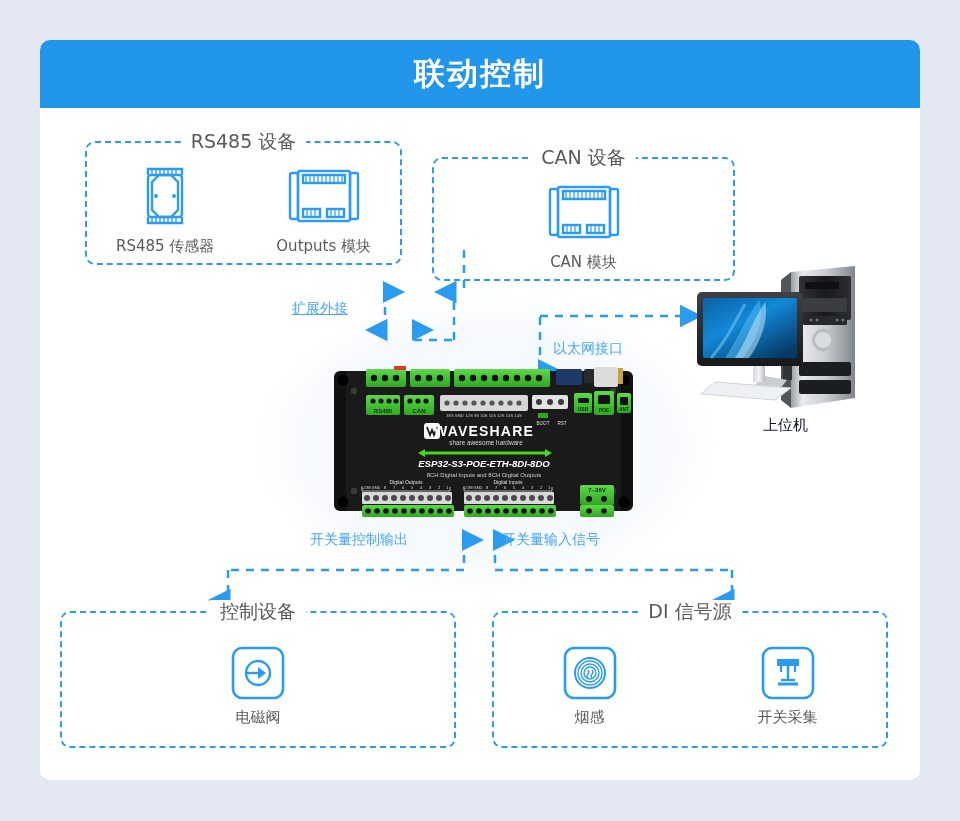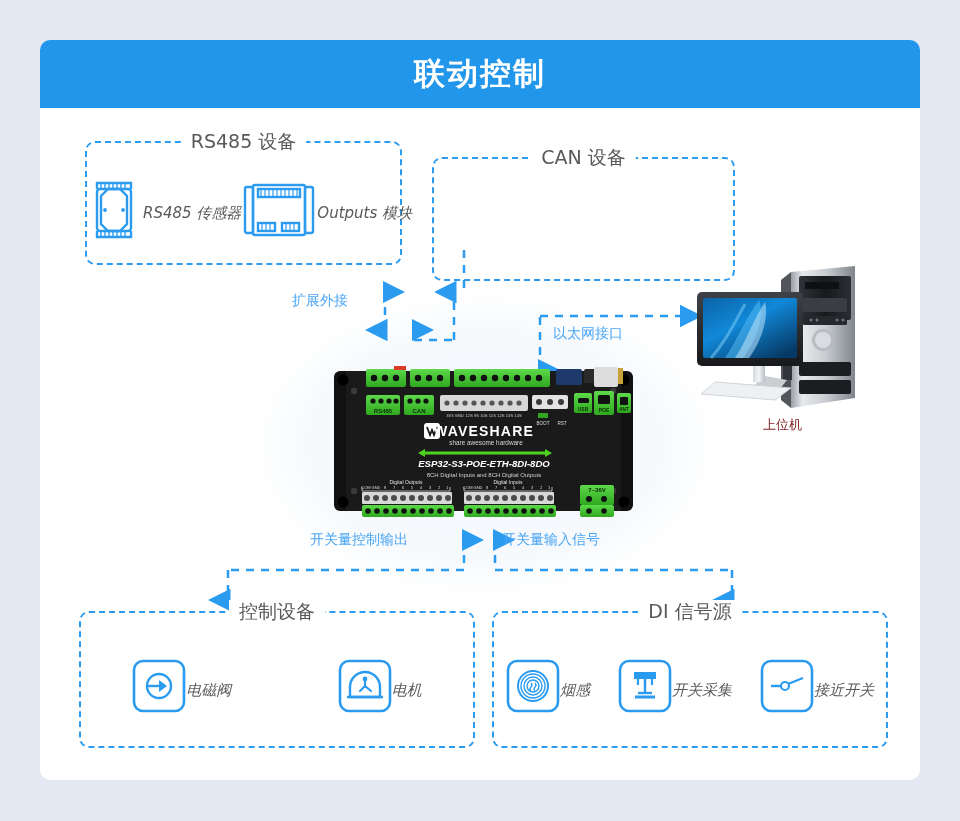--- a/index.html
+++ b/index.html
@@ -88,23 +88,22 @@
   }
   .group .gitems {
     position: absolute;
     left: 0; right: 0; top: 24px; bottom: 0;
     display: flex;
     align-items: center;
     justify-content: space-around;
   }
   .item {
     display: flex;
-    flex-direction: row;
+    flex-direction: column;
     align-items: center;
-    font-style: italic;
   }
   .item .ilabel {
     margin-top: 8px;
     color: #5a5a5a;
     font-size: 15px;
     white-space: nowrap;
     font-family: "DejaVu Sans", "Liberation Sans", sans-serif;
   }
   .icon-wrap {
     display: flex;
@@ -115,22 +114,22 @@
   
   .callout {
     position: absolute;
     color: #4ba6f5;
     font-size: 14px;
     white-space: nowrap;
     font-family: "DejaVu Sans", "Liberation Sans", sans-serif;
   }
   .pc-label {
     position: absolute;
-    color: #7f1d1d;
-    font-size: 13px;
+    color: #0f172a;
+    font-size: 15px;
     white-space: nowrap;
     font-family: "DejaVu Sans", "Liberation Sans", sans-serif;
   }
 
   
   .wires {
     position: absolute;
     left: 0; top: 0;
     width: 880px;
     height: 740px;
@@ -242,53 +241,60 @@
 
       </div>
     </div>
 
     <div class="group" style="left:392px; top:90px; width:303px; height:135px;margin-top:16px;">
       <div class="gbox"></div>
       <div class="gtitle">CAN 设备</div>
       <div class="gitems">
 
 
+        <div class="item">
+          <span class="icon-wrap">
+            <svg width="76" height="66" viewBox="0 0 76 66">
+              <g fill="none" stroke="#2b9bf0" stroke-width="2.4">
+                <rect x="4" y="10" width="8" height="46" rx="2"></rect>
+                <rect x="64" y="10" width="8" height="46" rx="2"></rect>
+                <rect x="12" y="8" width="52" height="50" rx="2"></rect>
+                <rect x="17" y="12" width="42" height="8"></rect>
+                <rect x="17" y="46" width="17" height="8"></rect>
+                <rect x="41" y="46" width="17" height="8"></rect>
+              </g>
+              <g stroke="#2b9bf0" stroke-width="1.2">
+                <path d="M20 12 L20 20 M24 12 L24 20 M28 12 L28 20 M32 12 L32 20 M36 12 L36 20 M40 12 L40 20 M44 12 L44 20 M48 12 L48 20 M52 12 L52 20 M56 12 L56 20"></path>
+                <path d="M21 46 L21 54 M25 46 L25 54 M29 46 L29 54 M45 46 L45 54 M49 46 L49 54 M53 46 L53 54"></path>
+              </g>
+            </svg>
+          </span>
+          <span class="ilabel">CAN 模块</span>
+        </div>
 
       </div>
     </div>
 
-    <div class="group" style="left:39px; top:560px; width:396px; height:148px;">
+    <div class="group" style="left:20px; top:560px; width:396px; height:148px;">
       <div class="gbox"></div>
       <div class="gtitle">控制设备</div>
       <div class="gitems">
 
         <div class="item">
           <span class="icon-wrap">
             <svg width="54" height="54" viewBox="0 0 54 54">
               <rect x="2" y="2" width="50" height="50" rx="9" fill="none" stroke="#2b9bf0" stroke-width="2.6"></rect>
               <circle cx="27" cy="27" r="12" fill="none" stroke="#2b9bf0" stroke-width="2.4"></circle>
               <path d="M16 27 L33 27" stroke="#2b9bf0" stroke-width="2.4"></path>
               <path d="M27 21 L35 27 L27 33 Z" fill="#2b9bf0"></path>
             </svg>
           </span>
           <span class="ilabel">电磁阀</span>
         </div>
 
-        <div class="item">
-          <span class="icon-wrap">
-            <svg width="54" height="54" viewBox="0 0 54 54">
-              <rect x="2" y="2" width="50" height="50" rx="9" fill="none" stroke="#2b9bf0" stroke-width="2.6"></rect>
-              <path d="M12 38 L12 28 a15 15 0 0 1 30 0 L42 38 Z" fill="none" stroke="#2b9bf0" stroke-width="2.4"></path>
-              <path d="M9 38 L45 38" stroke="#2b9bf0" stroke-width="2.6"></path>
-              <path d="M27 21 L27 27 M27 27 L22 32 M27 27 L33 32" stroke="#2b9bf0" stroke-width="2.2" fill="none" stroke-linecap="round"></path>
-              <circle cx="27" cy="20" r="2.4" fill="#2b9bf0"></circle>
-            </svg>
-          </span>
-          <span class="ilabel">电机</span>
-        </div>
 
 
       </div>
     </div>
 
     <div class="group" style="left:452px; top:560px; width:396px; height:148px;">
       <div class="gbox"></div>
       <div class="gtitle">DI 信号源</div>
       <div class="gitems">
 
@@ -315,37 +321,26 @@
               <rect x="16" y="13" width="22" height="7" fill="#2b9bf0"></rect>
               <path d="M20 20 L20 26 M27 20 L27 26 M34 20 L34 26" stroke="#2b9bf0" stroke-width="2.2"></path>
               <path d="M27 20 L27 34" stroke="#2b9bf0" stroke-width="2.4"></path>
               <path d="M17 38 L37 38" stroke="#2b9bf0" stroke-width="3"></path>
               <path d="M20 34 L34 34" stroke="#2b9bf0" stroke-width="2.4"></path>
             </svg>
           </span>
           <span class="ilabel">开关采集</span>
         </div>
 
-        <div class="item">
-          <span class="icon-wrap">
-            <svg width="54" height="54" viewBox="0 0 54 54">
-              <rect x="2" y="2" width="50" height="50" rx="9" fill="none" stroke="#2b9bf0" stroke-width="2.6"></rect>
-              <path d="M11 27 L21 27" stroke="#2b9bf0" stroke-width="2.4"></path>
-              <circle cx="25" cy="27" r="4" fill="none" stroke="#2b9bf0" stroke-width="2.2"></circle>
-              <path d="M28 25 L43 19" stroke="#2b9bf0" stroke-width="2.4"></path>
-            </svg>
-          </span>
-          <span class="ilabel">接近开关</span>
-        </div>
 
       </div>
     </div>
 
-    <div class="callout" style="left:252px; top:252px;">扩展外接</div>
-    <div class="callout" style="left:513px; top:285px;">以太网接口</div>
+    <div class="callout" style="left:252px; top:260px;text-decoration:underline;">扩展外接</div>
+    <div class="callout" style="left:513px; top:300px;">以太网接口</div>
     <div class="callout" style="left:270px; top:491px;">开关量控制输出</div>
     <div class="callout" style="left:462px; top:491px;">开关量输入信号</div>
 
     <div style="position:absolute; left:655px; top:218px; width:225px; height:200px;">
       <svg width="225" height="170" viewBox="0 0 225 170">
         <defs>
           <linearGradient id="tower-g" x1="0" y1="0" x2="1" y2="0">
             <stop offset="0%" stop-color="#9aa0a6"></stop>
             <stop offset="18%" stop-color="#e8eaec"></stop>
             <stop offset="55%" stop-color="#c8ccd0"></stop>

